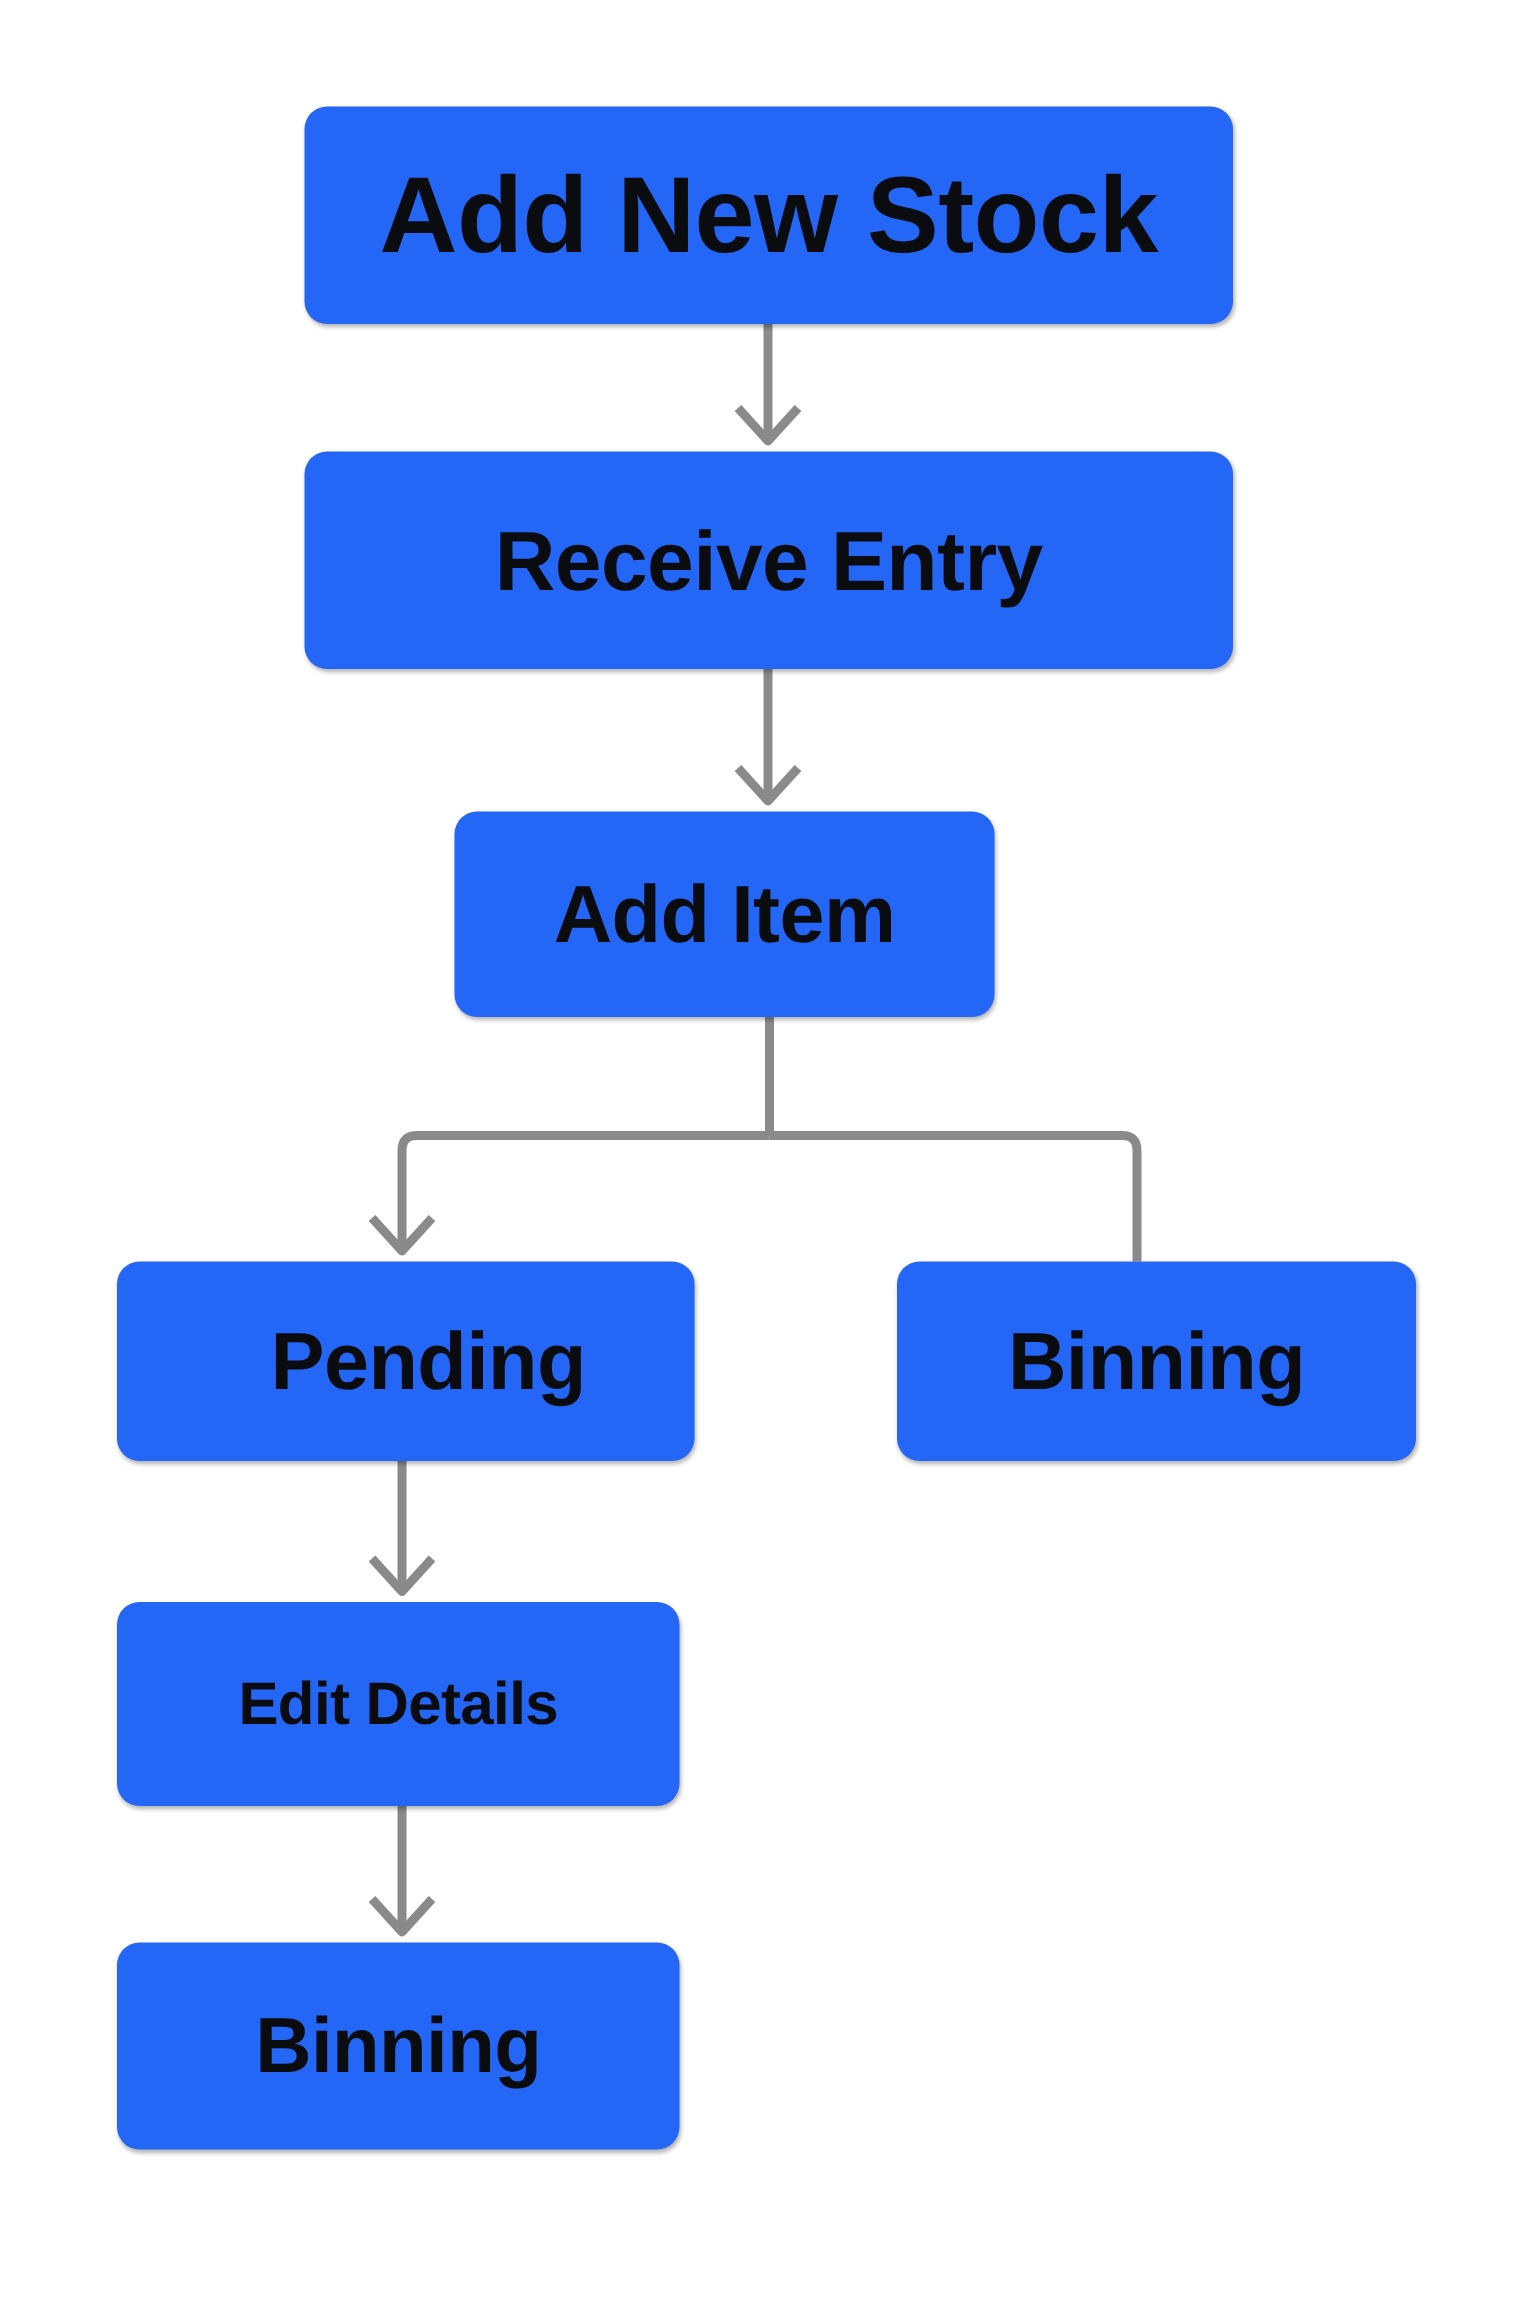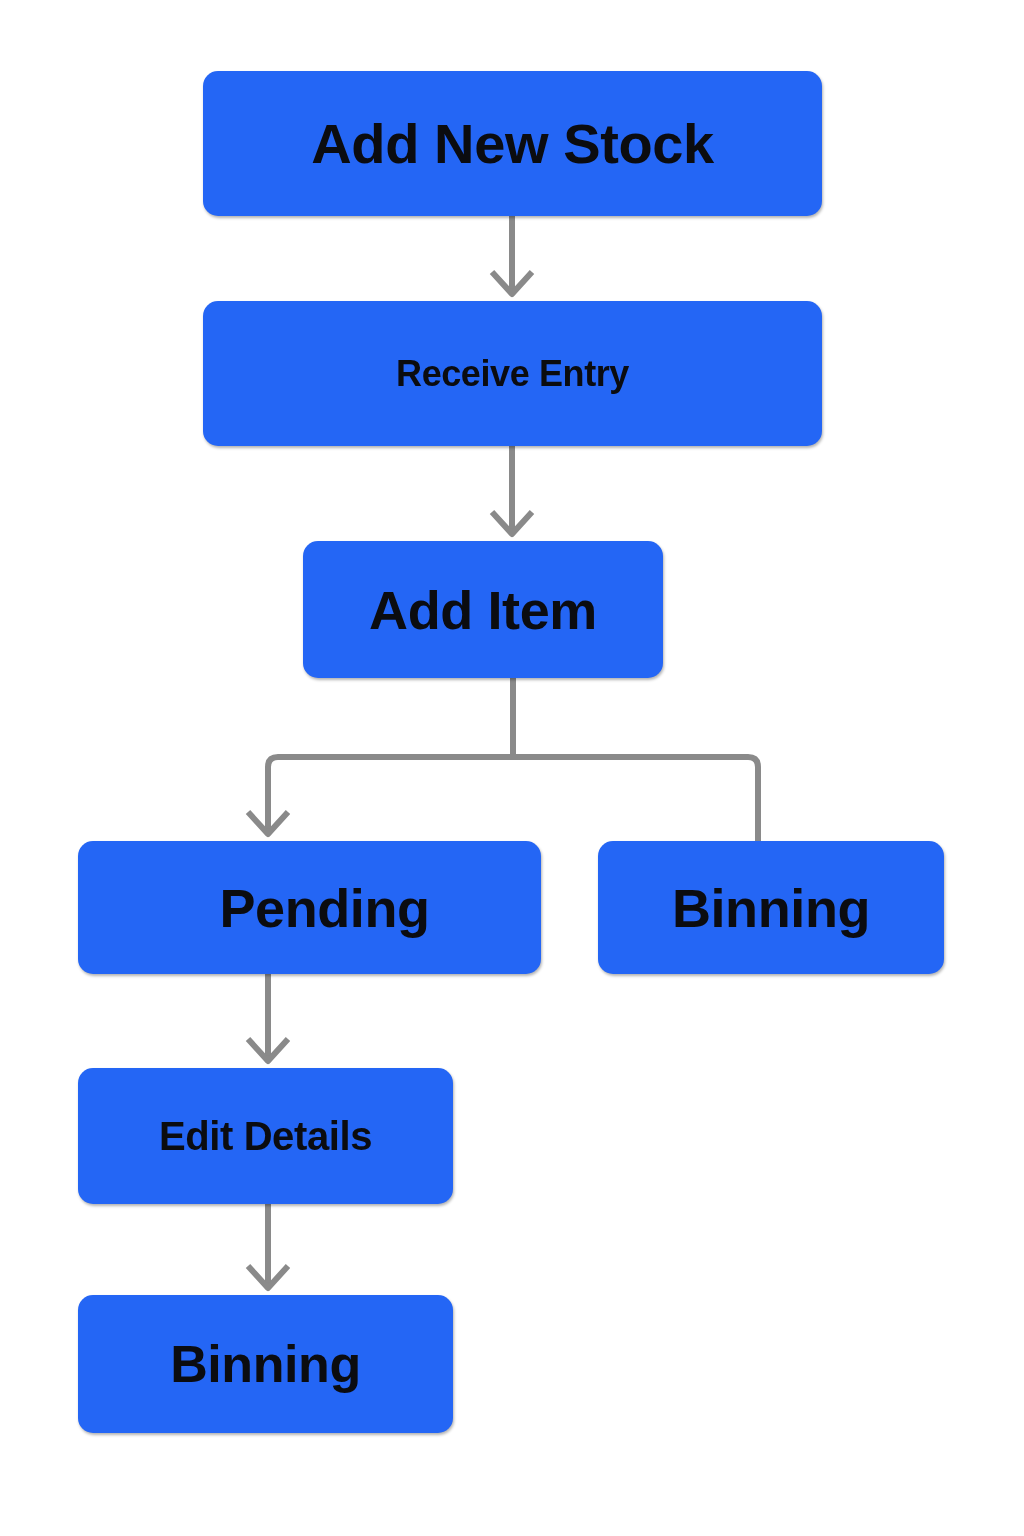--- a/index.html
+++ b/index.html
@@ -45,27 +45,27 @@
   }
   .node span {
     display: block;
     line-height: 1;
     white-space: nowrap;
   }
   
   #node-add-new-stock { left: 203px; top: 71px;   width: 619px; height: 145px; }
   #node-receive-entry { left: 203px; top: 301px;  width: 619px; height: 145px; }
   #node-add-item      { left: 303px; top: 541px;  width: 360px; height: 137px; }
-  #node-pending       { left: 78px;  top: 841px;  width: 463px; height: 133px; padding-left: 30px; }
+  #node-pending       { left: 78px;  top: 841px;  width: 385px; height: 133px; padding-left: 30px; }
   #node-binning-right { left: 598px; top: 841px;  width: 346px; height: 133px; }
   #node-edit-details  { left: 78px;  top: 1068px; width: 375px; height: 136px; }
   #node-binning-final { left: 78px;  top: 1295px; width: 375px; height: 138px; }
 
-  #node-add-new-stock span { font-size: 56px; }
-  #node-receive-entry span { font-size: 36px; }
+  #node-add-new-stock span { font-size: 72px; }
+  #node-receive-entry span { font-size: 56px; }
   #node-add-item span      { font-size: 54px; }
   #node-pending span       { font-size: 54px; }
   #node-binning-right span { font-size: 54px; }
   #node-edit-details span  { font-size: 40px; }
   #node-binning-final span { font-size: 52px; }
 </style>
 </head>
 <body>
 
 <div id="canvas">

